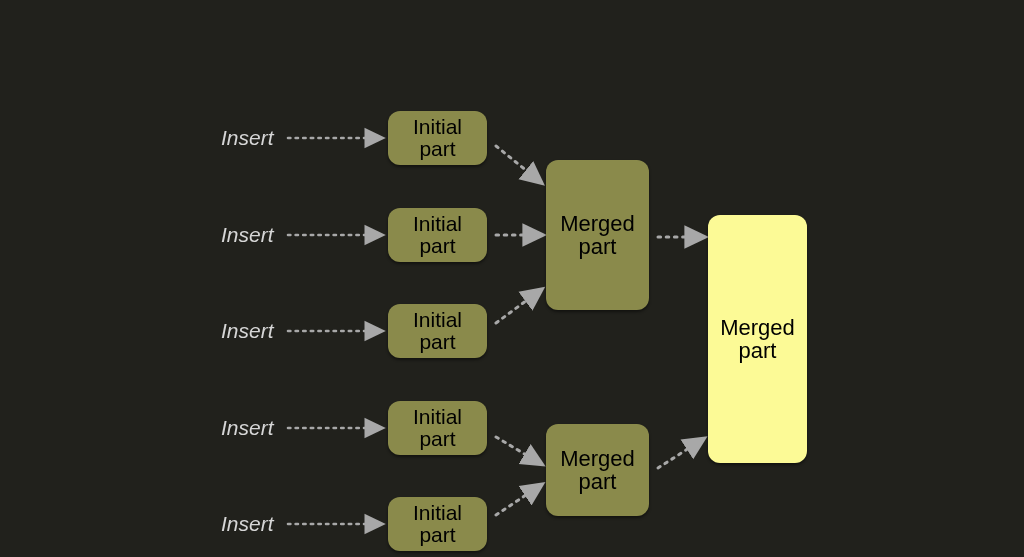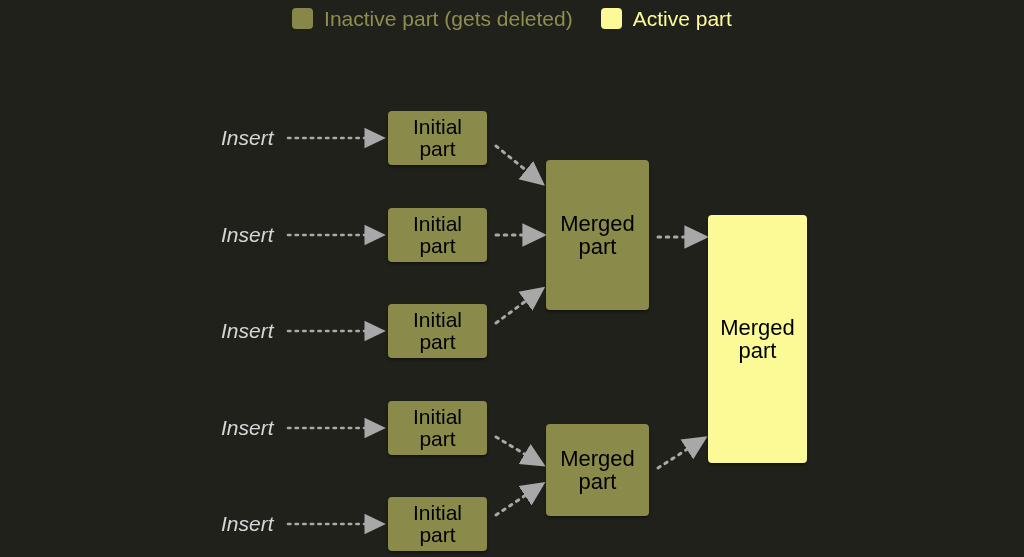--- a/index.html
+++ b/index.html
@@ -56,21 +56,21 @@
 
   
   .node {
     position: absolute;
     box-sizing: border-box;
     display: flex;
     align-items: center;
     justify-content: center;
     text-align: center;
     color: #000000;
-    border-radius: 4px;
+    border-radius: 12px;
     line-height: 1.06;
     box-shadow: 0 2px 3px rgba(0,0,0,0.45);
   }
   .node-inactive { background: #8a8a4b; }
   .node-active   { background: #fcfa96; }
 
   .node-initial {
     width: 99px;
     height: 54px;
     font-size: 21px;
@@ -102,30 +102,20 @@
     width: 1024px;
     height: 557px;
     pointer-events: none;
   }
 </style>
 </head>
 <body>
 
 <div id="canvas">
 
-  <div class="legend">
-    <div class="legend-entry">
-      <span class="swatch swatch-inactive"></span>
-      <span class="legend-label legend-label-inactive">Inactive part (gets deleted)</span>
-    </div>
-    <div class="legend-entry">
-      <span class="swatch swatch-active"></span>
-      <span class="legend-label legend-label-active">Active part</span>
-    </div>
-  </div>
 
   <svg id="arrows" viewBox="0 0 1024 557" xmlns="http://www.w3.org/2000/svg">
     <defs>
       <marker id="ah" markerWidth="9" markerHeight="9" refX="5.2" refY="4.5" orient="auto" markerUnits="strokeWidth">
         <path d="M 0 0.6 L 8.2 4.5 L 0 8.4 z" fill="#a8a8a8"></path>
       </marker>
     </defs>
 
     <g stroke="#a8a8a8" stroke-width="2.6" stroke-dasharray="2.4 5.2" stroke-linecap="round" fill="none" marker-end="url(#ah)">
 

